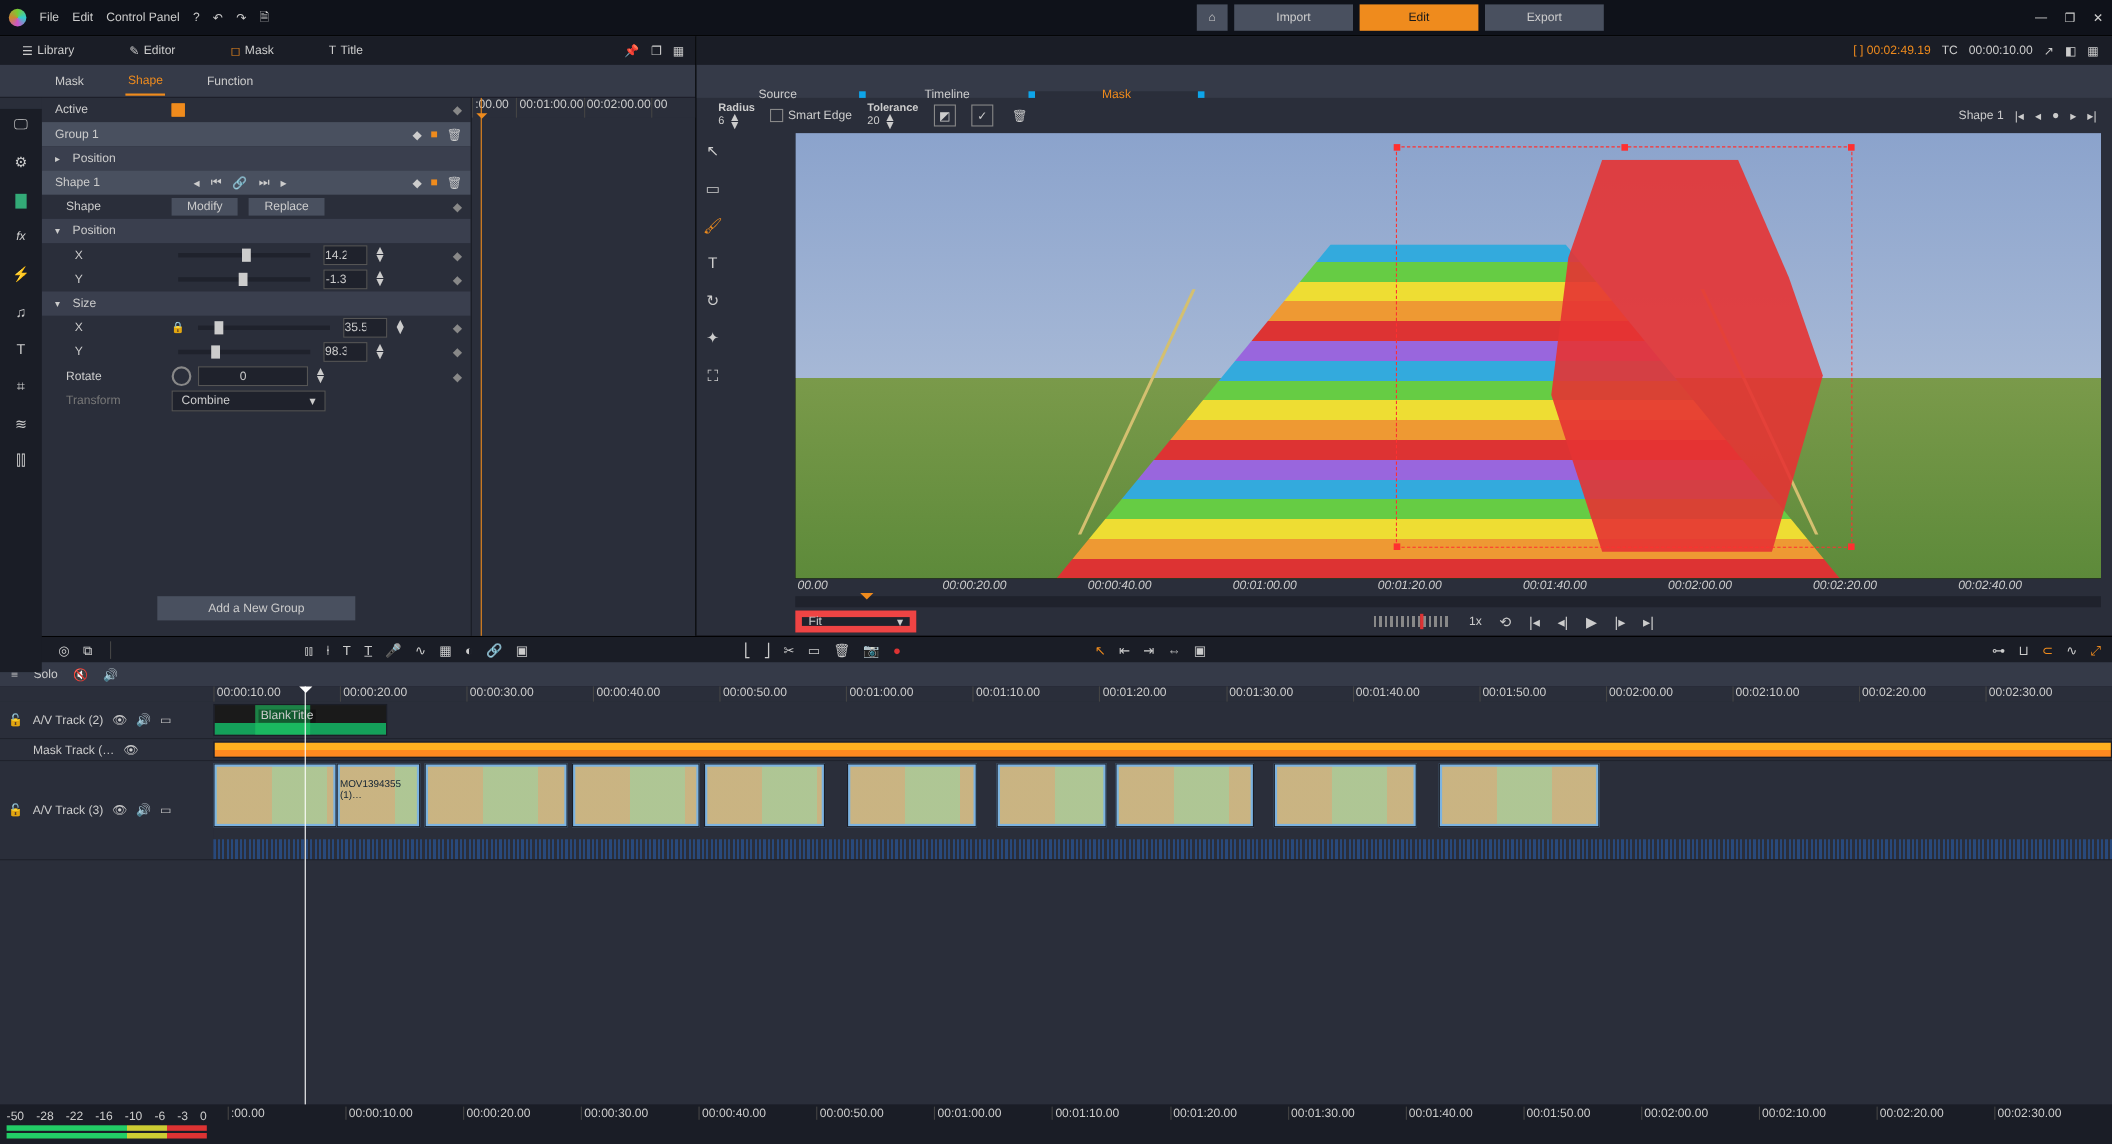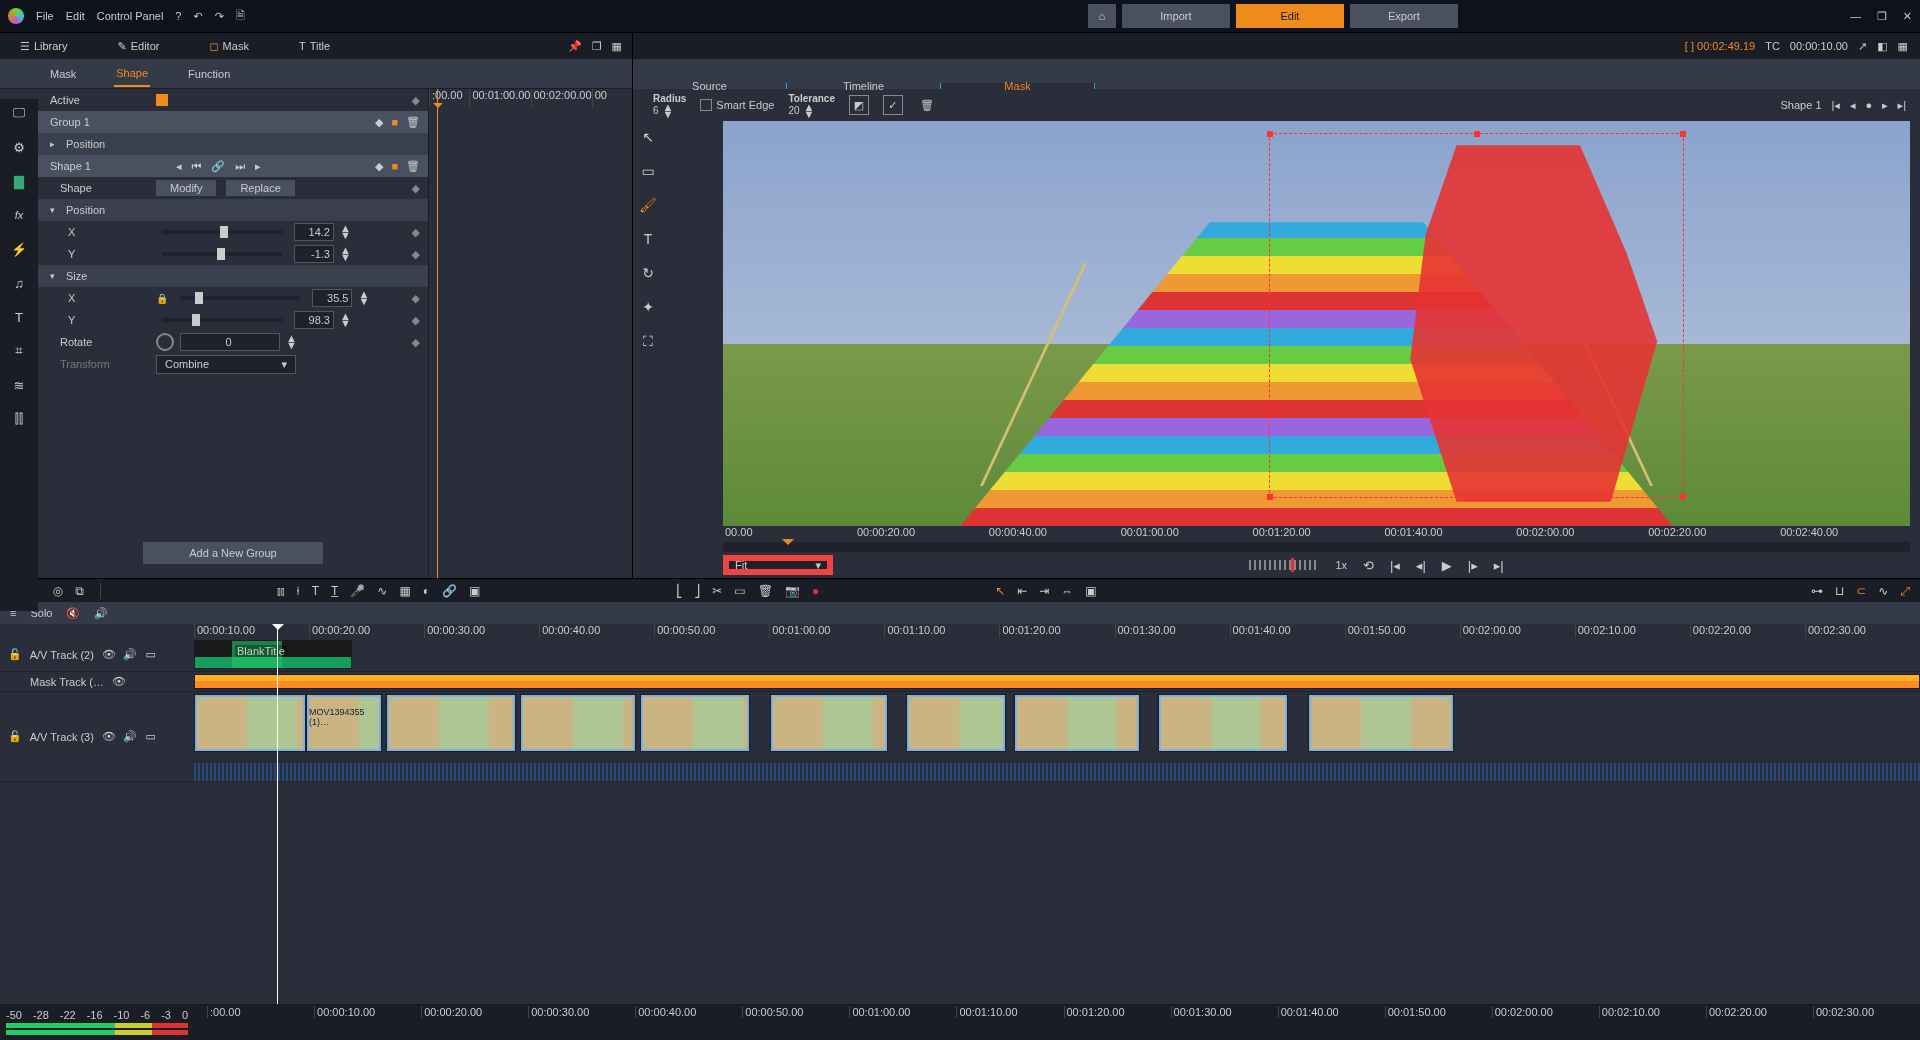--- a/index.html
+++ b/index.html
@@ -36,32 +36,32 @@
 .kf-ruler { height: 18px; background: #2a2e3a; display: flex; font-size: 9px; color: #888; }
 .kf-ruler span { flex: 1; text-align: left; padding-left: 2px; border-left: 1px solid #444; }
 .kf-play { position: absolute; left: 8px; top: 0; bottom: 0; width: 1px; background: #ef8b1d; }
 .kf-play::before { content:""; position:absolute; top:14px; left:-4px; border:5px solid transparent; border-top-color:#ef8b1d; }
 
 .prow { height: 22px; display: flex; align-items: center; padding-left: 12px; gap: 6px; }
 .prow.header { background: #49505f; }
 .prow.sub { background: #3a3f4e; }
 .prow .label { width: 100px; }
 .prow .expand { width: 10px; font-size: 9px; }
-.prow input[type=text] { width: 40px; height: 18px; background: #1f222c; border: 1px solid #555; color: #ccc; text-align: right; padding-right: 3px; }
+.prow input[type=text] { width: 40px; height: 18px; background: #1f222c; border: 1px solid #555; color: #ccc; text-align: right; padding-right: 18px; }
 .slider { flex: 1; height: 4px; background: #1f222c; position: relative; margin: 0 6px; max-width: 120px; }
 .slider .thumb { position: absolute; top: -4px; width: 8px; height: 12px; background: #ccc; }
 .spinbtns { width: 12px; display:flex; flex-direction:column; font-size:7px; line-height:7px; }
 .kf-dot { color: #888; margin-left: auto; margin-right: 8px; cursor:pointer; }
 .btn-sm { background: #49505f; padding: 2px 14px; cursor: pointer; margin-right: 4px; }
 .dropdown { background: #1f222c; border:1px solid #555; padding:2px 8px; width:140px; display:flex; justify-content:space-between; color:#777;}
 .add-group { margin: auto auto 14px; width: 180px; height: 22px; background: #49505f; display:flex; align-items:center; justify-content:center; cursor:pointer; }
 
 .right-pane { flex: 1; display: flex; flex-direction: column; background: #2a2e3a; }
 .rp-tabs { height: 30px; background: #353a48; display: flex; }
-.rp-tab { flex:0 0 154px; display:flex; align-items:center; justify-content:center; cursor:pointer; border-right:1px solid #0ea5e9;margin-top:24px; }
+.rp-tab { flex:0 0 154px; display:flex; align-items:center; justify-content:center; cursor:pointer; border-right:6px solid #0ea5e9;margin-top:24px; }
 .rp-tab.active { background:#2a2e3a; color:#ef8b1d; }
 .rp-toolbar { height: 32px; display:flex; align-items:center; gap:14px; padding-left:20px; }
 .rp-toolbar .lbl { font-size:10px;font-weight:bold; }
 .rp-toolbar .val { font-size:10px; }
 .rp-toolbar .ico { width:20px; height:20px; display:flex; align-items:center; justify-content:center; cursor:pointer; }
 .rp-toolbar-right { margin-left:auto; display:flex; align-items:center; gap:10px; padding-right:14px; }
 
 .viewer { flex:1; display:flex; }
 .view-tools { width:30px; display:flex; flex-direction:column; align-items:center; gap:14px; padding-top:6px; }
 .view-tools .vt { width:20px; height:20px; display:flex; align-items:center; justify-content:center; cursor:pointer; font-size:14px;}
@@ -79,21 +79,21 @@
 .person { position:absolute; left:54%; top:6%; width:26%; height:88%; background:
   radial-gradient(circle at 50% 12%, #e63333 0 34px, transparent 35px),
   linear-gradient(#e63333,#e63333);
   clip-path: polygon(30% 0,70% 0,85% 30%,95% 55%,80% 100%,30% 100%,15% 60%,20% 25%);
   opacity:.9;
 }
 .mask-rect { position:absolute; border:1px dashed #ff3030; left:46%; top:3%; width:35%; height:90%; }
 .mask-rect .h { position:absolute; width:6px; height:6px; background:#ff3030; }
 .mask-rect .h.tl{top:-3px;left:-3px}.mask-rect .h.tr{top:-3px;right:-3px}.mask-rect .h.bl{bottom:-3px;left:-3px}.mask-rect .h.br{bottom:-3px;right:-3px}.mask-rect .h.tc{top:-3px;left:50%;margin-left:-3px}
 
-.mini-ruler { height:16px; display:flex; font-size:9px; color:#888; }
+.mini-ruler { height:16px; display:flex; font-size:9px; color:#888;font-style:italic; }
 .mini-ruler span { flex:1; text-align:left; padding-left:2px; }
 .mini-scrub { height:10px; background:#1f222c; position:relative; }
 .mini-scrub .ph { position:absolute; left:5%; top:-3px; width:0; height:0; border:6px solid transparent; border-top-color:#ef8b1d;}
 .play-ctrl { height:26px; display:flex; align-items:center; gap:10px; }
 .fit-dd { width:110px; height:20px; background:#1f222c; border:6px solid #ef4444; display:flex; align-items:center; padding:0 6px; justify-content:space-between;}
 .pc-center { margin:0 auto; display:flex; align-items:center; gap:16px; }
 .pc-center .pbtn { cursor:pointer; font-size:13px; }
 .jog { width:70px; height:10px; background:repeating-linear-gradient(90deg,#888 0 2px,transparent 2px 5px); position:relative;}
 .jog::after{content:"";position:absolute;left:60%;top:-2px;width:3px;height:14px;background:#d33;}
 

